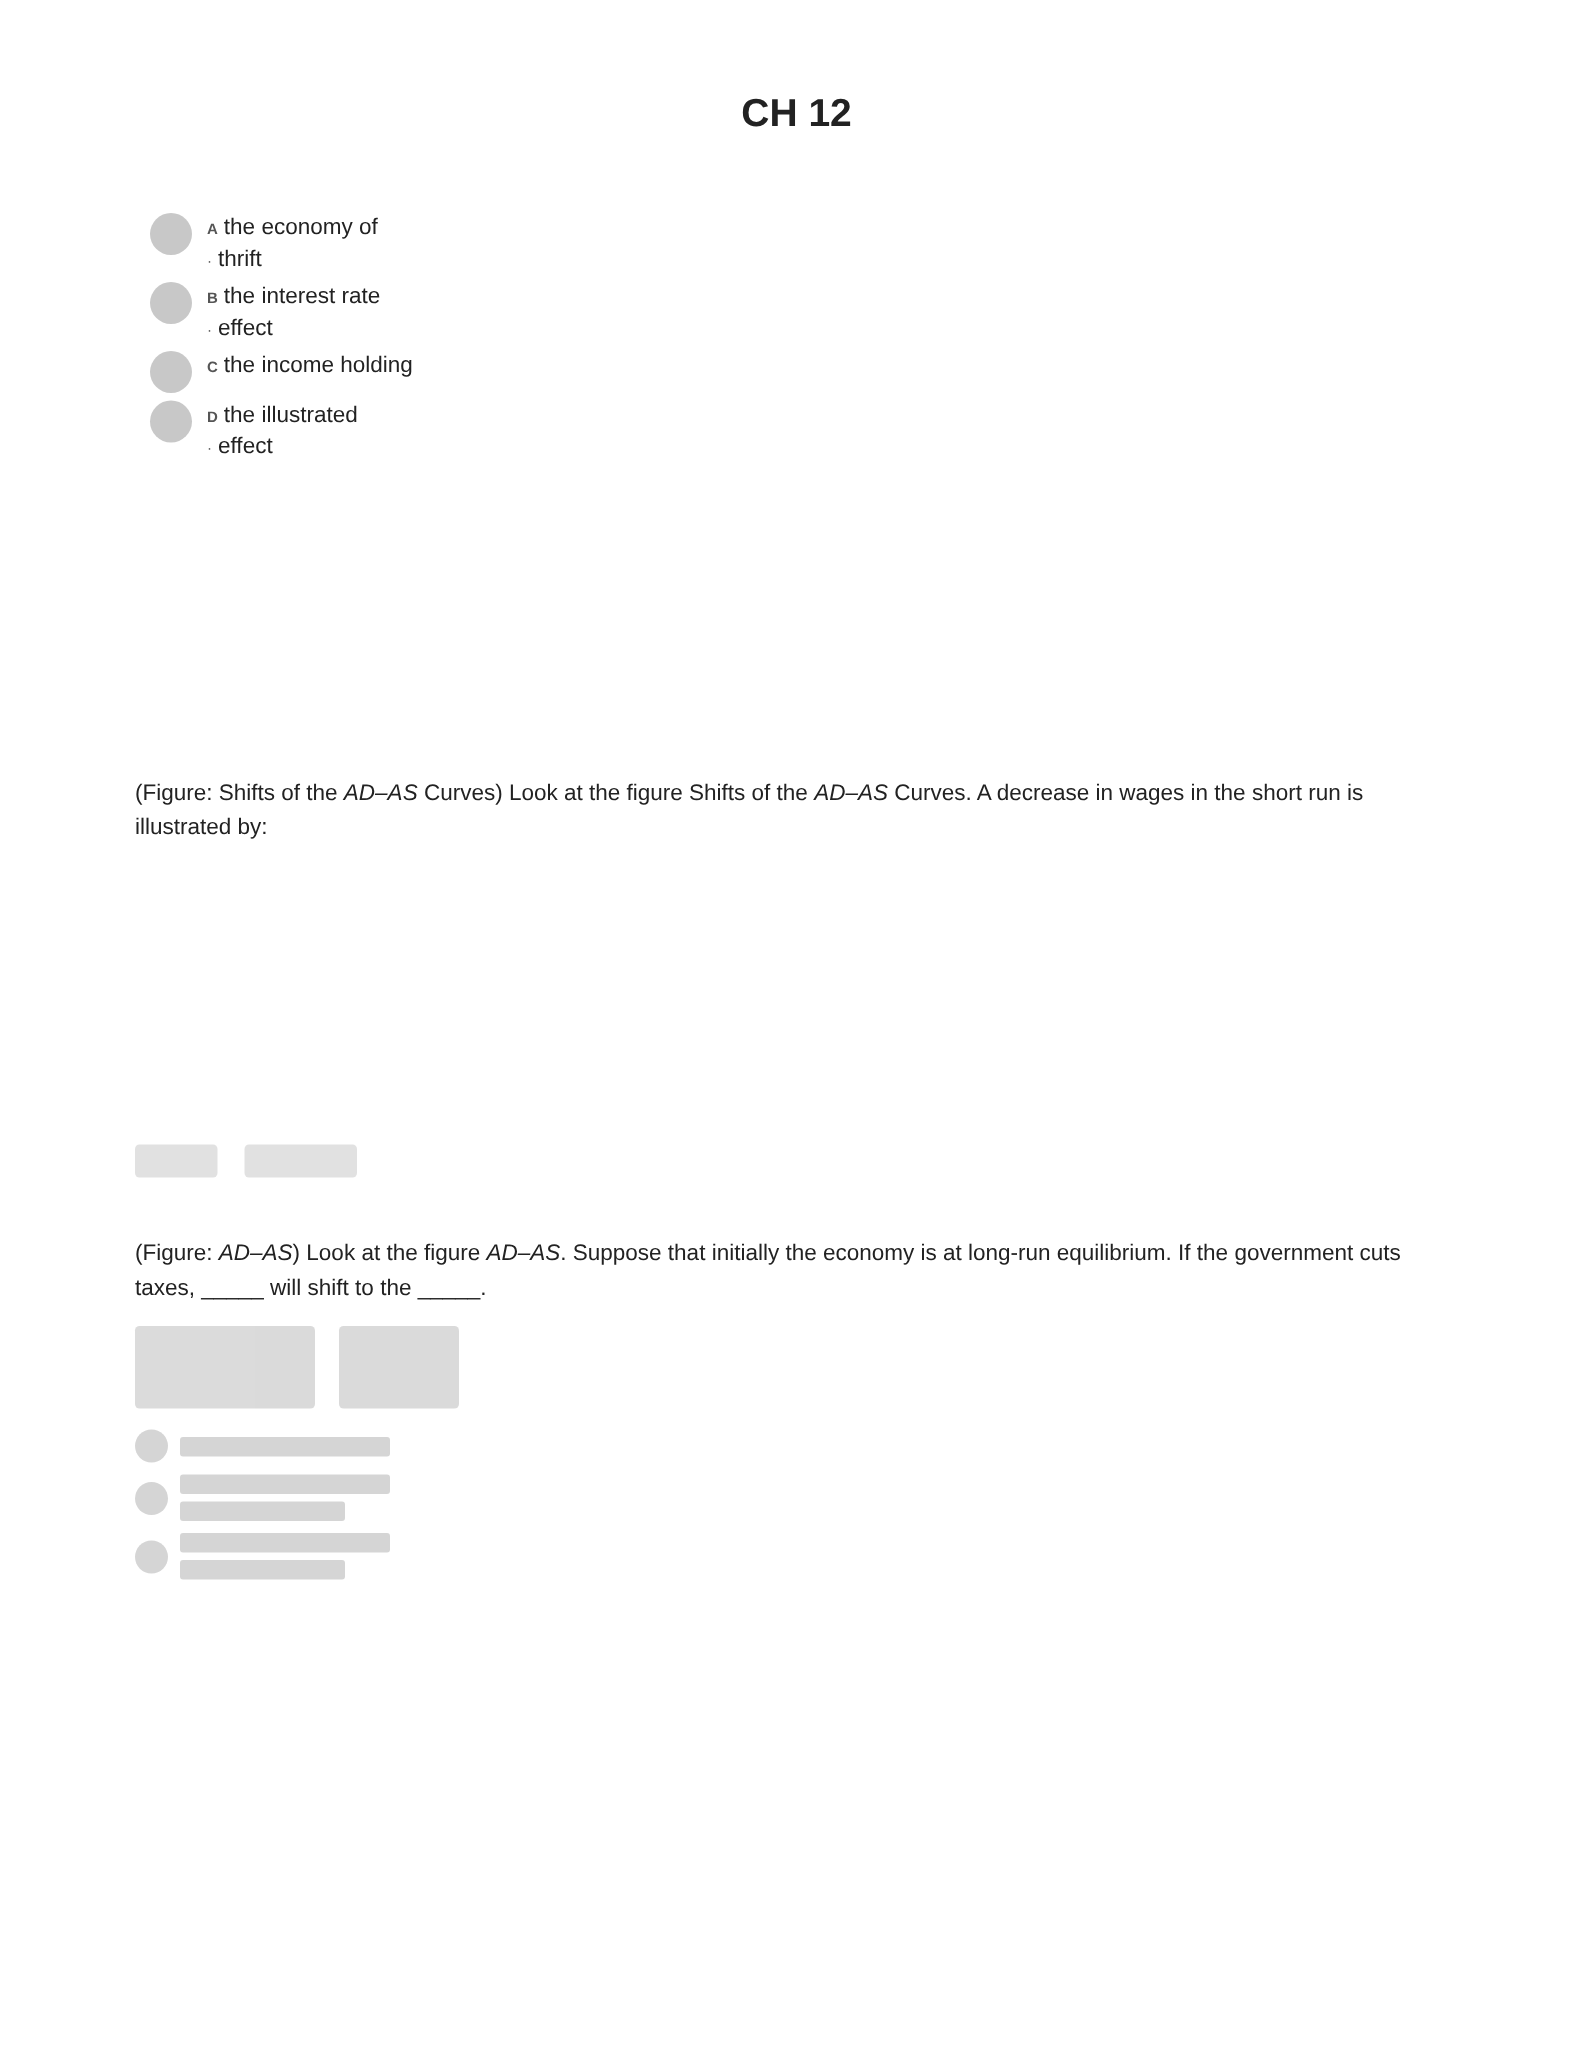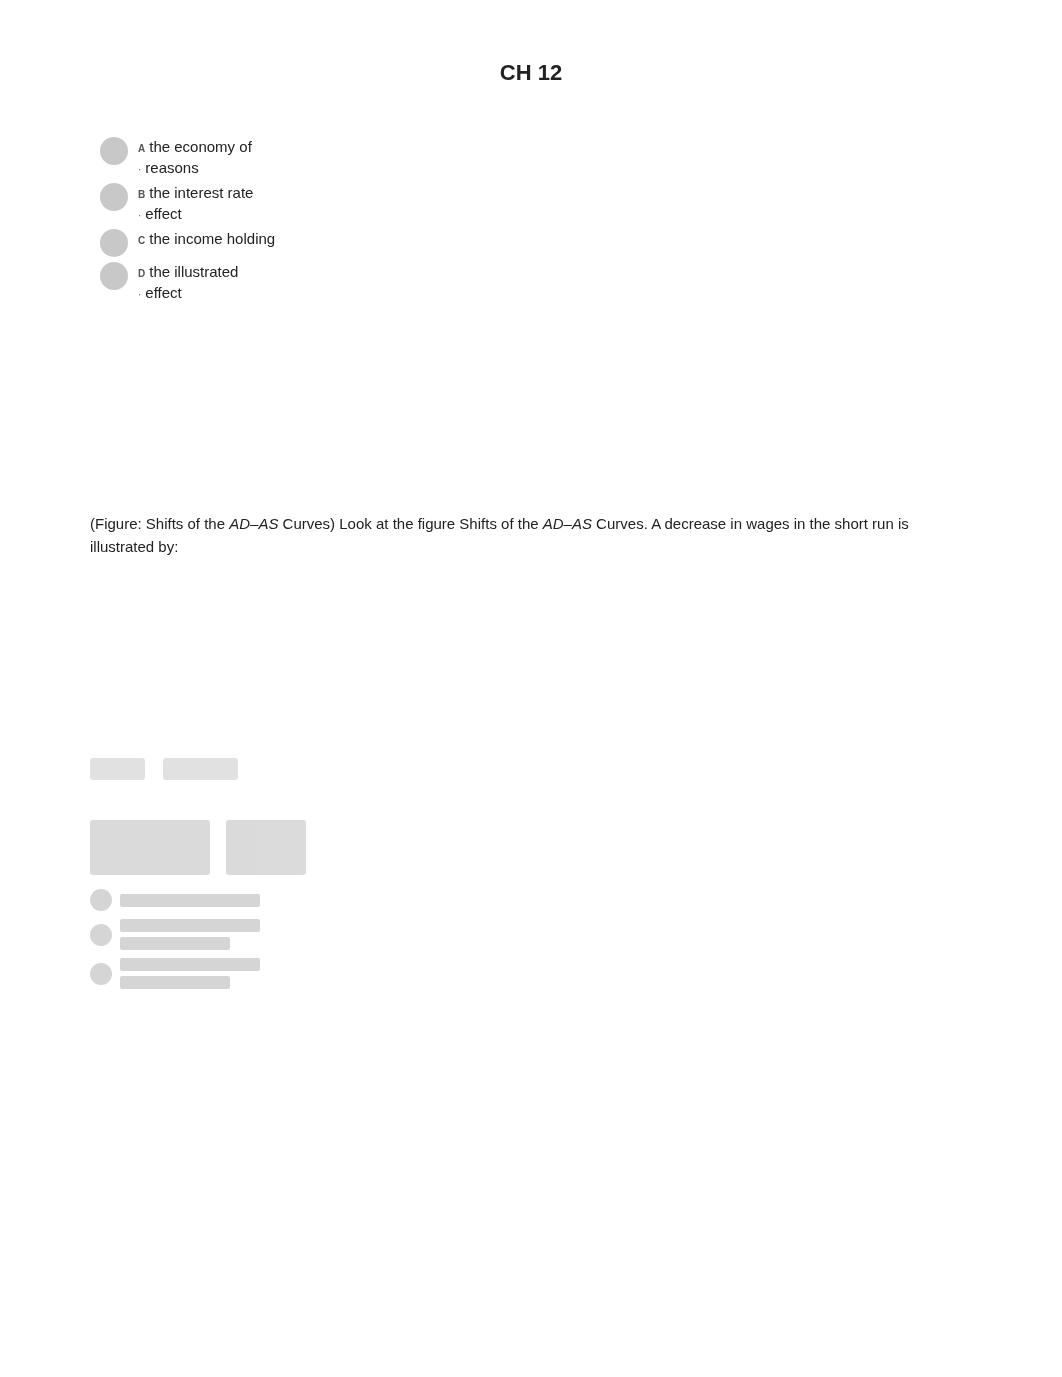--- a/index.html
+++ b/index.html
@@ -9,21 +9,21 @@
       font-family: Arial, sans-serif;
       font-size: 15px;
       color: #222;
       width: 1062px;
       min-height: 1377px;
       padding: 60px 90px;
     }
 
     .page-title {
       text-align: center;
-      font-size: 22px;
+      font-size: 26px;
       font-weight: bold;
       margin-bottom: 50px;
     }
 
     .question-block {
       margin-bottom: 40px;
     }
 
     .question-text {
       margin-bottom: 10px;
@@ -172,21 +172,21 @@
 
     <li class="option-item">
       <div class="option-bubble"></div>
       <div class="option-text-wrap">
         <div class="option-text-line">
           <span class="option-label">A</span>
           <span>the economy of</span>
         </div>
         <div class="option-text-line">
           <span class="dot-prefix">·</span>
-          <span>reasons</span>
+          <span>thrift</span>
         </div>
       </div>
     </li>
 
     <li class="option-item">
       <div class="option-bubble"></div>
       <div class="option-text-wrap">
         <div class="option-text-line">
           <span class="option-label">B</span>
           <span>the interest rate</span>
@@ -235,20 +235,23 @@
   </p>
   <div class="blank-area" style="height:180px;"></div>
 
   <div class="small-image-placeholder">
     <div class="img-box img-box-sm"></div>
     <div class="img-box img-box-md"></div>
   </div>
 </div>
 
 <div class="question-block">
+  <p class="question-text">
+    (Figure: <em>AD–AS</em>) Look at the figure <em>AD–AS</em>. Suppose that initially the economy is at long-run equilibrium. If the government cuts taxes, _____ will shift to the _____.
+  </p>
 
   <div class="blurred-main-img">
     <div class="blurred-img-lg"></div>
     <div class="blurred-img-sm2"></div>
   </div>
 
   <div class="answer-options-blurred">
     <div class="blurred-option">
       <div class="blurred-bubble"></div>
       <div class="blurred-text-block"></div>

